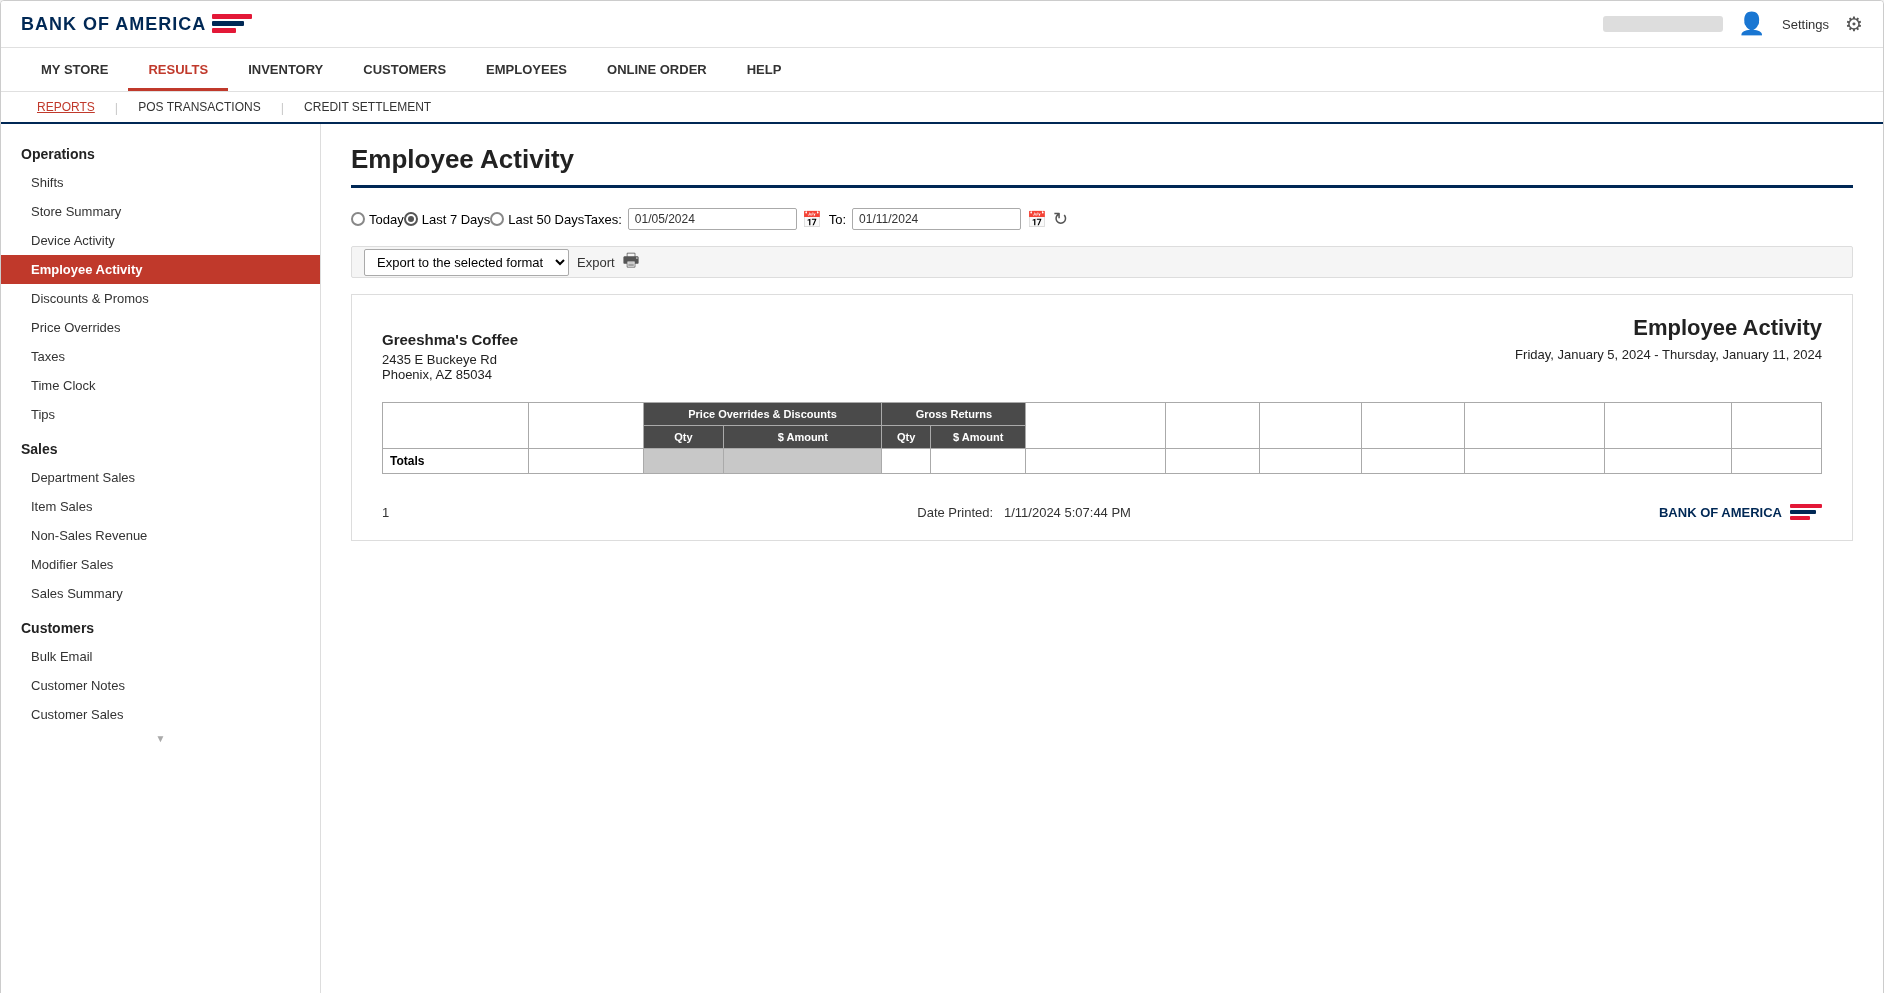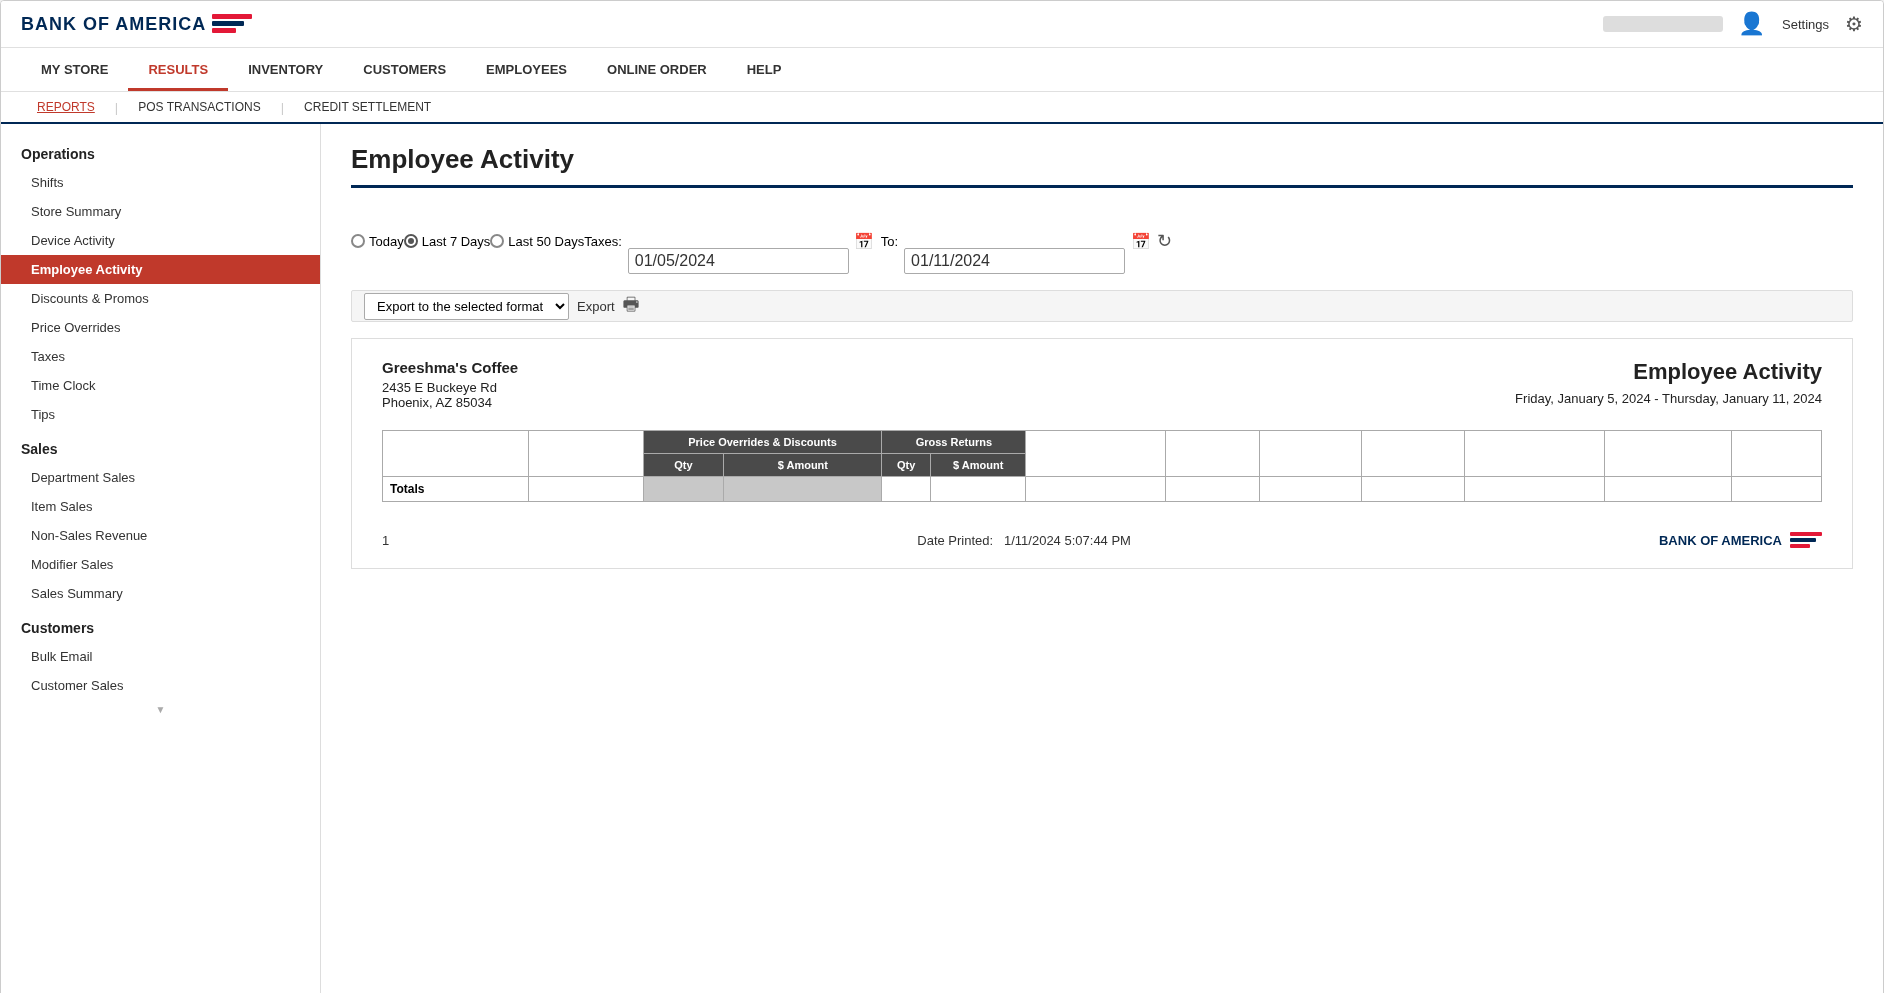--- a/index.html
+++ b/index.html
@@ -226,24 +226,23 @@
     .date-range-group {
       display: flex;
       align-items: center;
       gap: 6px;
       font-size: 13px;
     }
     .date-input {
       border: 1px solid #aaa;
       border-radius: 2px;
       padding: 3px 6px;
-      font-size: 16px;
-      color: #333;
-      background: #fff;
-      margin-top: 40px;
+      font-size: 12px;
+      color: #333;
+      background: #fff;
     }
     .calendar-icon {
       font-size: 16px;
       color: #555;
       cursor: pointer;
     }
     .refresh-icon {
       font-size: 18px;
       color: #555;
       cursor: pointer;
@@ -295,20 +294,21 @@
     }
     .report-header {
       display: flex;
       justify-content: space-between;
       align-items: flex-start;
       margin-bottom: 20px;
     }
     .report-store-info {
       font-size: 13px;
       color: #222;
+      margin-top: 16px;
     }
     .report-store-name {
       font-size: 15px;
       font-weight: bold;
       margin-bottom: 4px;
     }
     .report-title-right {
       text-align: right;
     }
     .report-title-text {
@@ -437,20 +437,21 @@
 
       <div class="sidebar-section-title">Sales</div>
       <div class="sidebar-item">Department Sales</div>
       <div class="sidebar-item">Item Sales</div>
       <div class="sidebar-item">Non-Sales Revenue</div>
       <div class="sidebar-item">Modifier Sales</div>
       <div class="sidebar-item">Sales Summary</div>
 
       <div class="sidebar-section-title">Customers</div>
       <div class="sidebar-item">Bulk Email</div>
+      <div class="sidebar-item">Customer Notes</div>
       <div class="sidebar-item">Customer Sales</div>
       <div class="sidebar-scroll-indicator">▼</div>
     </div>
 
     <div class="main-content">
       <div class="page-title">Employee Activity</div>
       <div class="title-divider"></div>
 
       <div class="filter-row">
         <div class="radio-group">

